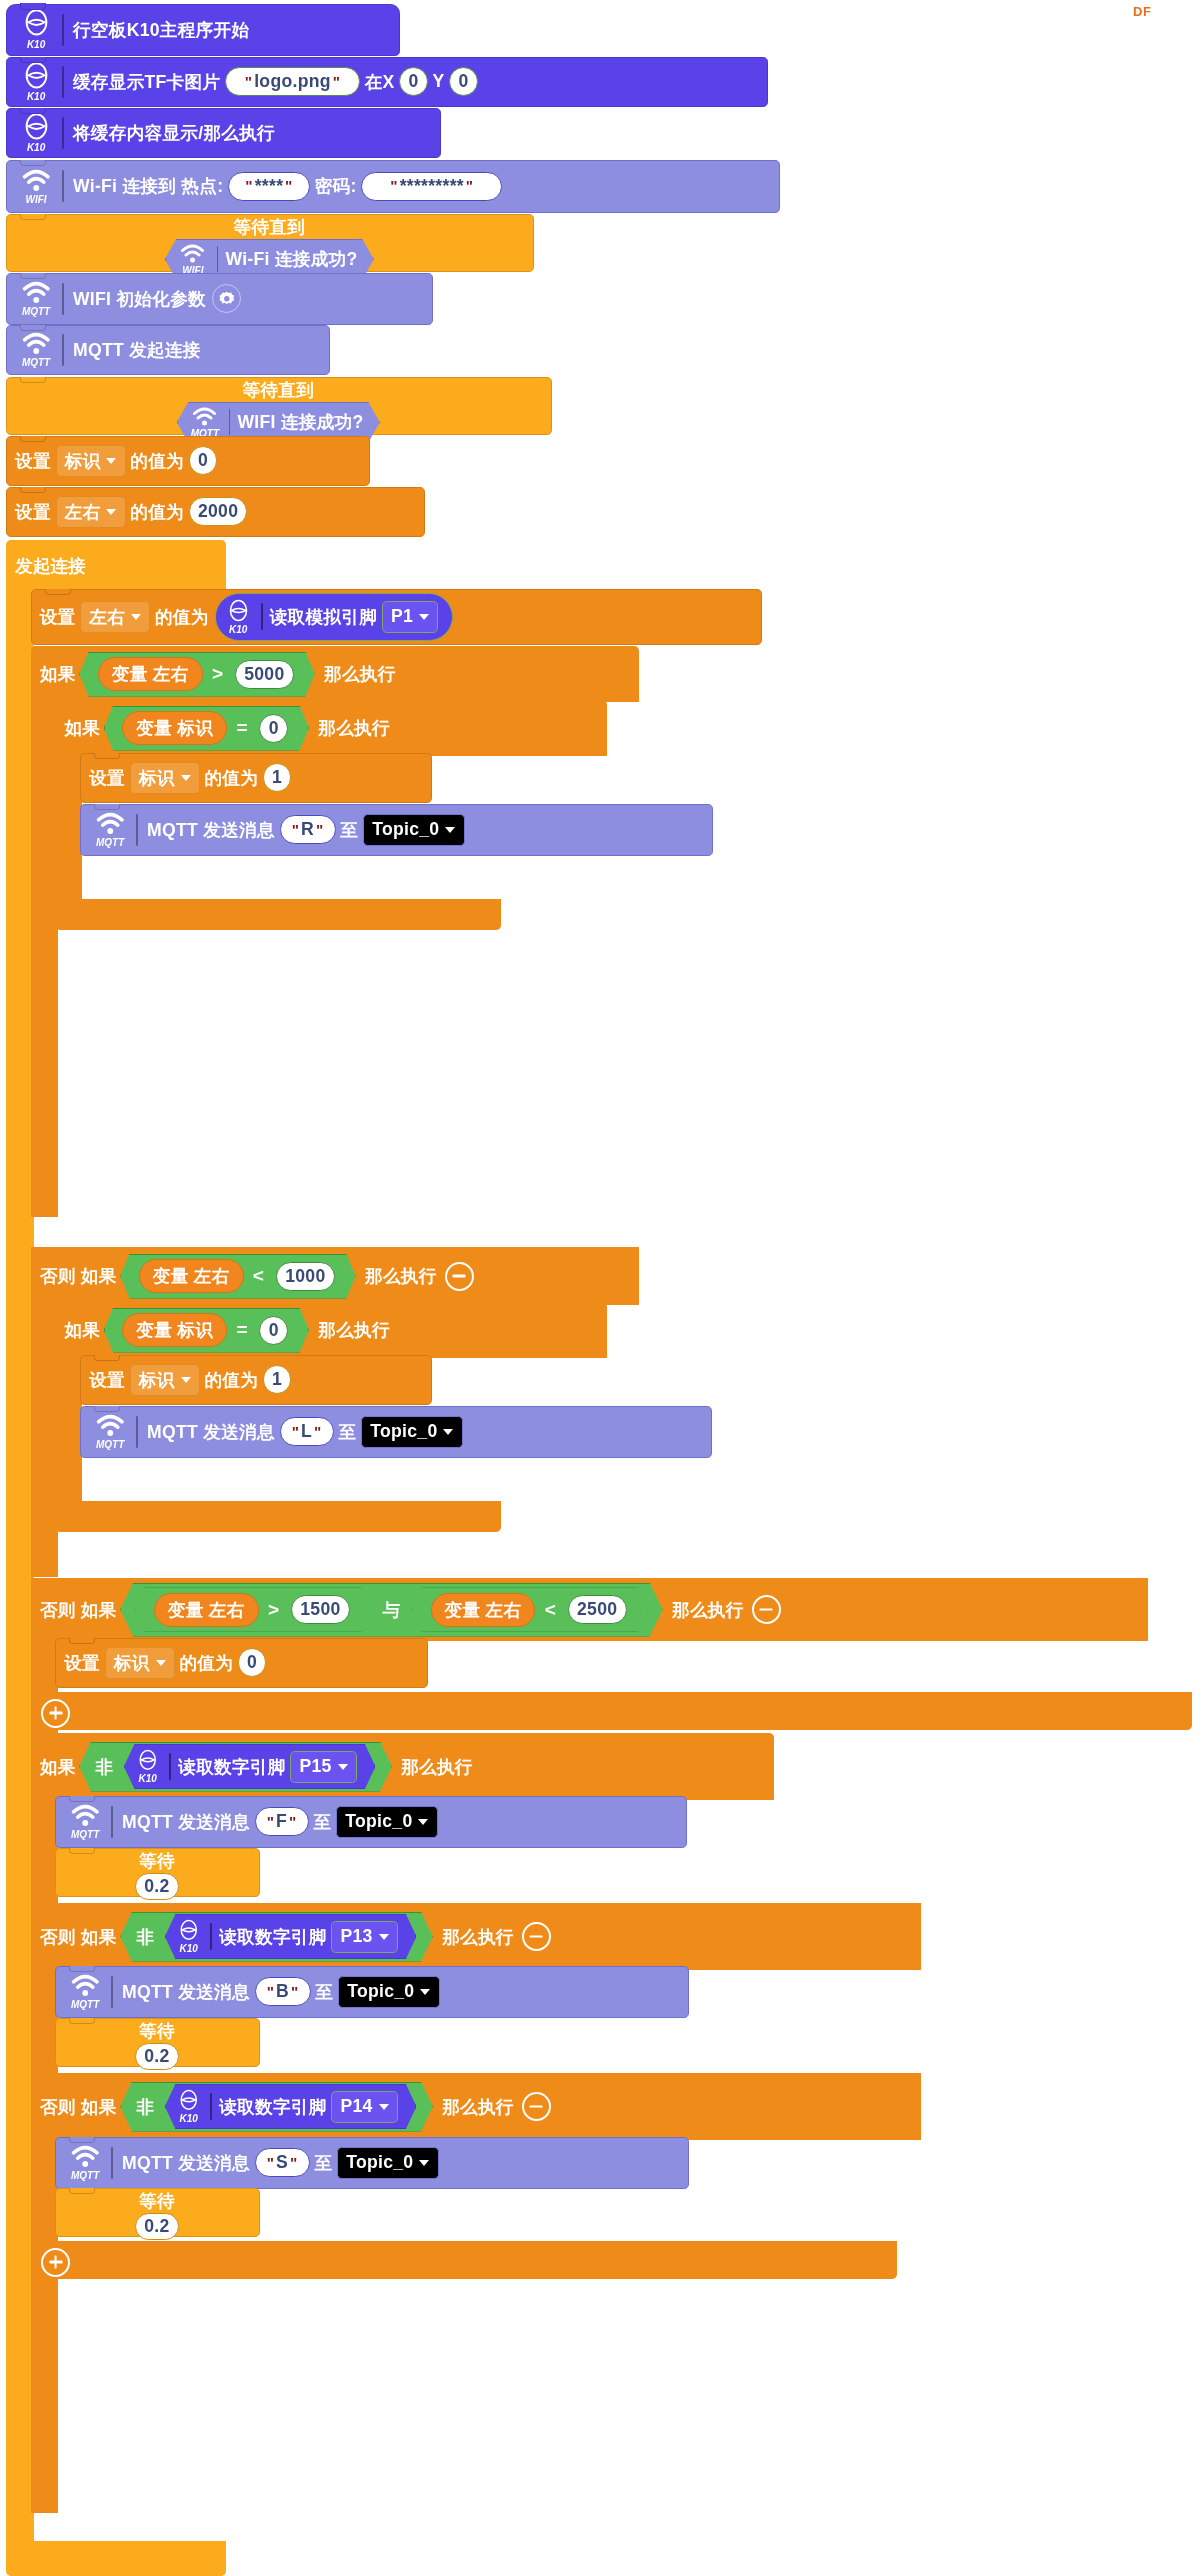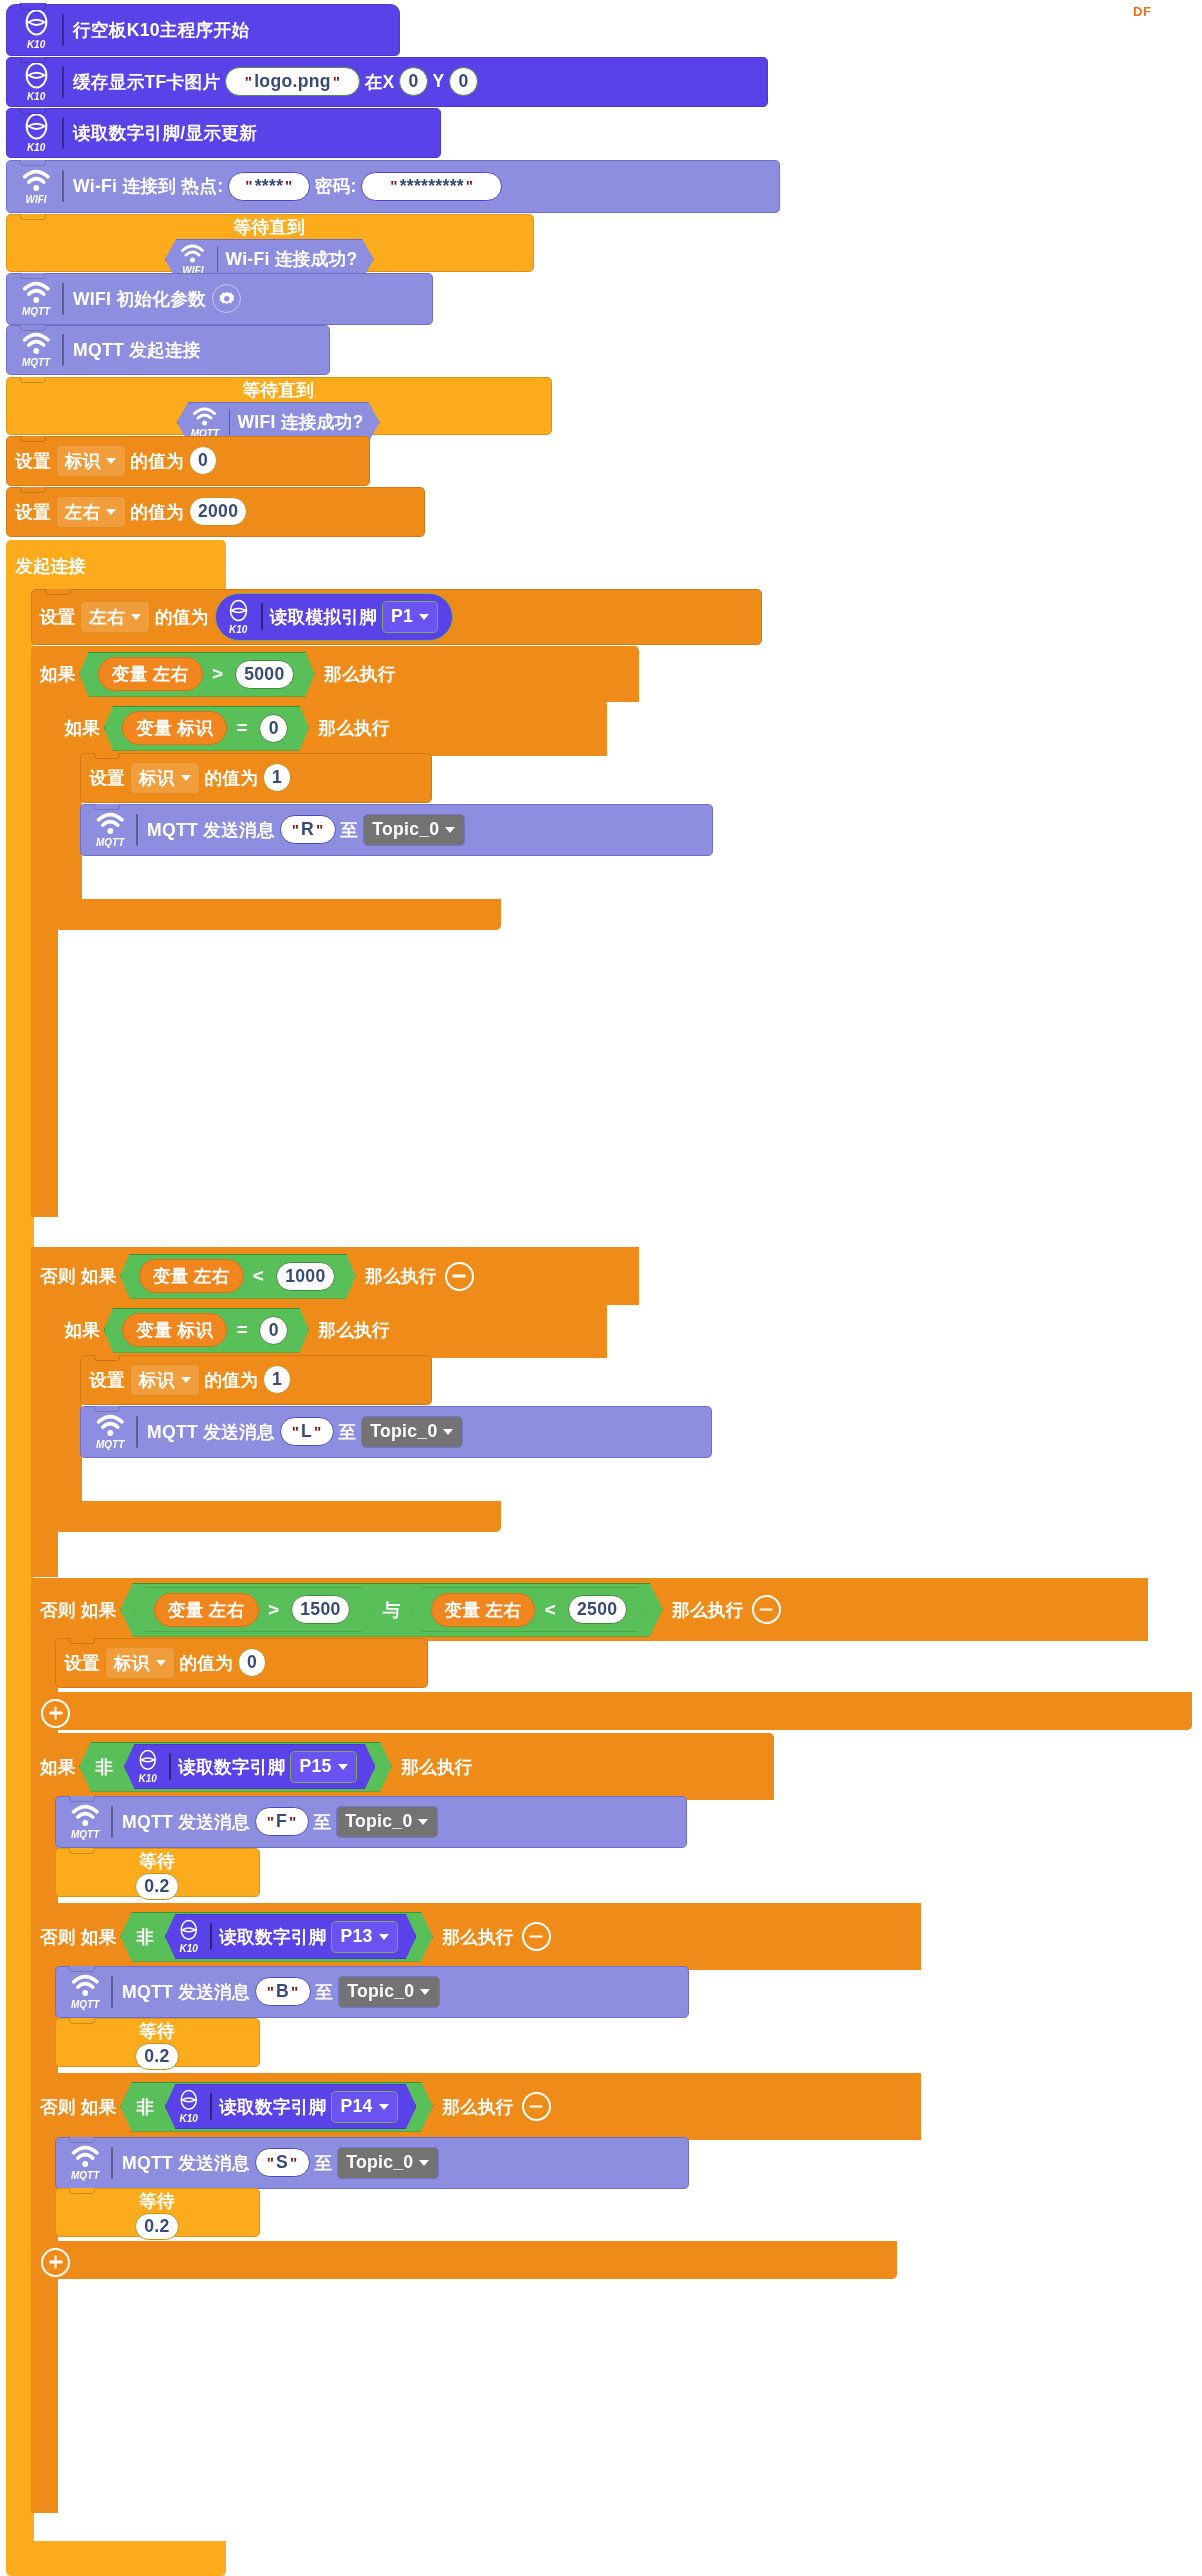--- a/index.html
+++ b/index.html
@@ -90,21 +90,21 @@
   
   .dd{
     display:inline-flex;align-items:center;gap:5.9px;
     border-radius:4.7px;
     font-size:17.6px;font-weight:bold;color:#fff;
     padding:3.5px 8.2px;height:32px;box-sizing:border-box;
     margin:0 4.7px;
   }
   .dd.orange{background:#f19d3b;border:1.2px solid #e08c24;}
   .dd.purple{background:#6a53f0;border:1.2px solid #7fa85f;}
-  .dd.lav   {background:#737373;border:1.2px solid #7575cf;}
+  .dd.lav   {background:#000000;border:1.2px solid #7575cf;}
   .caret{
     width:0;height:0;border-left:5.3px solid transparent;
     border-right:5.3px solid transparent;border-top:6.5px solid #fff;
     display:inline-block;
   }
 
   
   .varpill{
     display:inline-flex;align-items:center;
     background:#f2861e;border:1.2px solid #d3741a;
@@ -238,21 +238,21 @@
 
 <div class="row blk stack purple" style="left:5.9px; top:109px; width:435px; height:50px;">
   <div class="badge">
     <svg class="glyph" width="29" height="29" viewBox="0 0 50 50">
       <ellipse cx="25" cy="23" rx="17" ry="21" fill="none" stroke="#fff" stroke-width="3.4"></ellipse>
       <path d="M11 23 q14 -9 28 0 q-14 9 -28 0 z" fill="none" stroke="#fff" stroke-width="3.2"></path>
     </svg>
     <span class="btxt">K10</span>
   </div>
   <div class="divider"></div>
-  <span class="label">读取数字引脚/显示更新</span>
+  <span class="label">将缓存内容显示/那么执行</span>
 </div>
 
 <div class="row blk stack lav" style="left:5.9px; top:161px; width:774px; height:53px;">
   <div class="badge">
     <svg class="glyph" width="30.5" height="26" viewBox="0 0 52 44">
       <path d="M6 15 Q26 -3 46 15" fill="none" stroke="#fff" stroke-width="6" stroke-linecap="round"></path>
       <path d="M13 24 Q26 12 39 24" fill="none" stroke="#fff" stroke-width="6" stroke-linecap="round"></path>
       <circle cx="26" cy="34" r="5" fill="#fff"></circle>
     </svg>
     <span class="btxt">WIFI</span>

